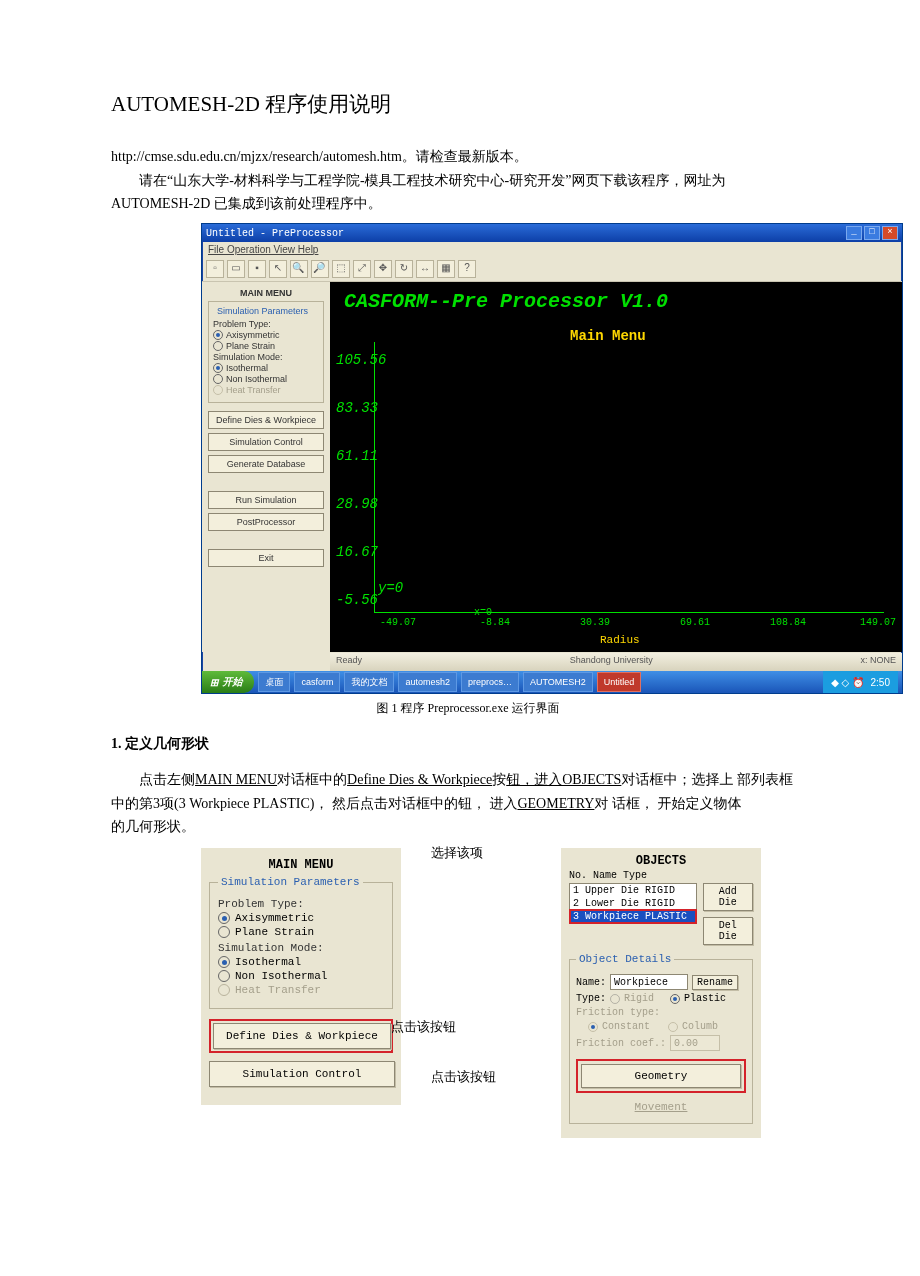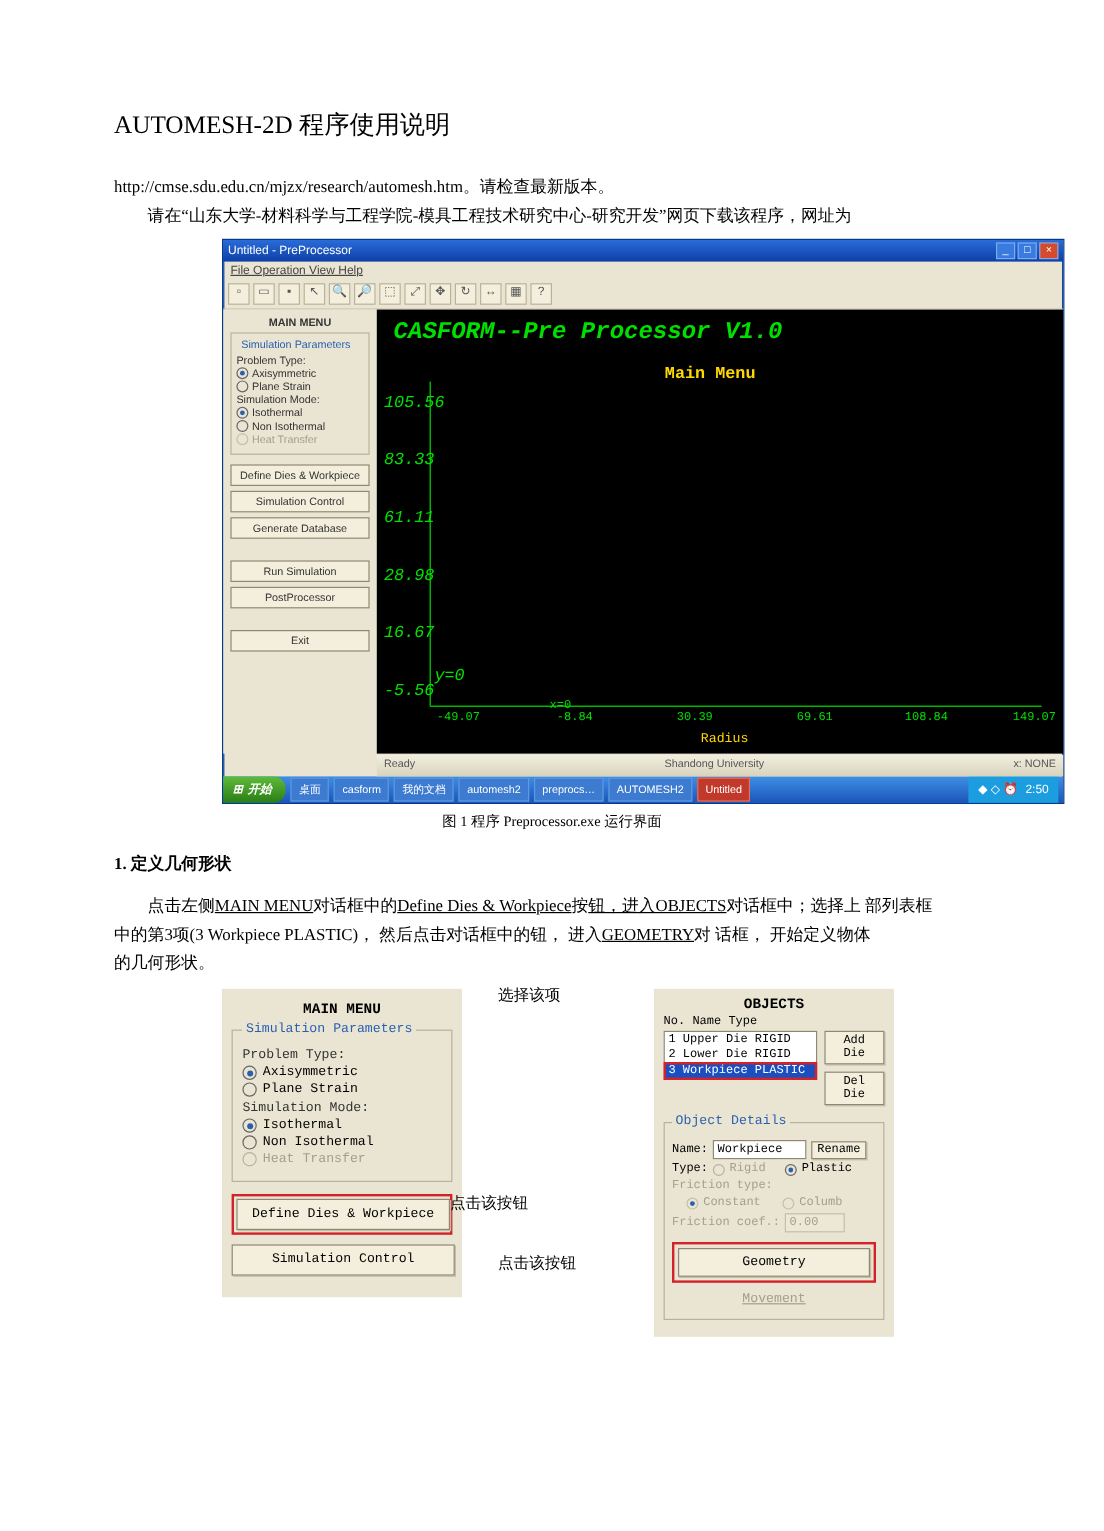--- a/index.html
+++ b/index.html
@@ -6,20 +6,21 @@
     margin: 0;
     padding: 0;
     background: #ffffff;
     font-family: "SimSun", "Songti SC", "Times New Roman", serif;
     width: 920px;
     color: #000;
   }
   .page {
     padding: 90px 95px 40px 95px;
     box-sizing: border-box;
+    margin-left: 16px;
   }
   .title {
     font-size: 21px;
     margin-bottom: 28px;
     font-family: "Times New Roman", "SimSun", serif;
   }
   .para {
     font-size: 14px;
     line-height: 1.55;
     margin: 0 0 2px 0;
@@ -50,21 +51,21 @@
   }
   .titlebar {
     height: 16px;
     background: linear-gradient(#2a6cd8,#0d3fa7);
     color: #fff;
     font-size: 10px;
     padding: 1px 4px;
     display: flex;
     align-items: center;
     justify-content: space-between;
-    font-family: Liberation Sans, sans-serif;
+    font-family: Liberation Mono, monospace;
   }
   .winctrls { display:flex; gap:2px; }
   .winbtn {
     width:14px; height:12px;
     background:#3a7be0;
     border:1px solid #7aa9ef;
     font-size:9px; line-height:10px; text-align:center;
     color:#fff;
   }
   .winbtn.close { background:#d44a2a; }
@@ -387,20 +388,21 @@
 <body>
 
 <div class="page">
   <div class="title">AUTOMESH-2D 程序使用说明</div>
 
   <p class="para">http://cmse.sdu.edu.cn/mjzx/research/automesh.htm。请检查最新版本。</p>
   <p class="para indent">
     <span>请在“山东大学-材料科学与工程学院-模具工程技术研究中心-研究开发”网页下载该程序，网址为</span>
   </p>
 
+  <p class="para">AUTOMESH-2D 已集成到该前处理程序中。</p>
 
   <div class="shot1-wrap">
     <div class="appwin">
       <div class="titlebar">
         <span>Untitled - PreProcessor</span>
         <div class="winctrls">
           <div class="winbtn">_</div>
           <div class="winbtn">□</div>
           <div class="winbtn close">×</div>
         </div>

